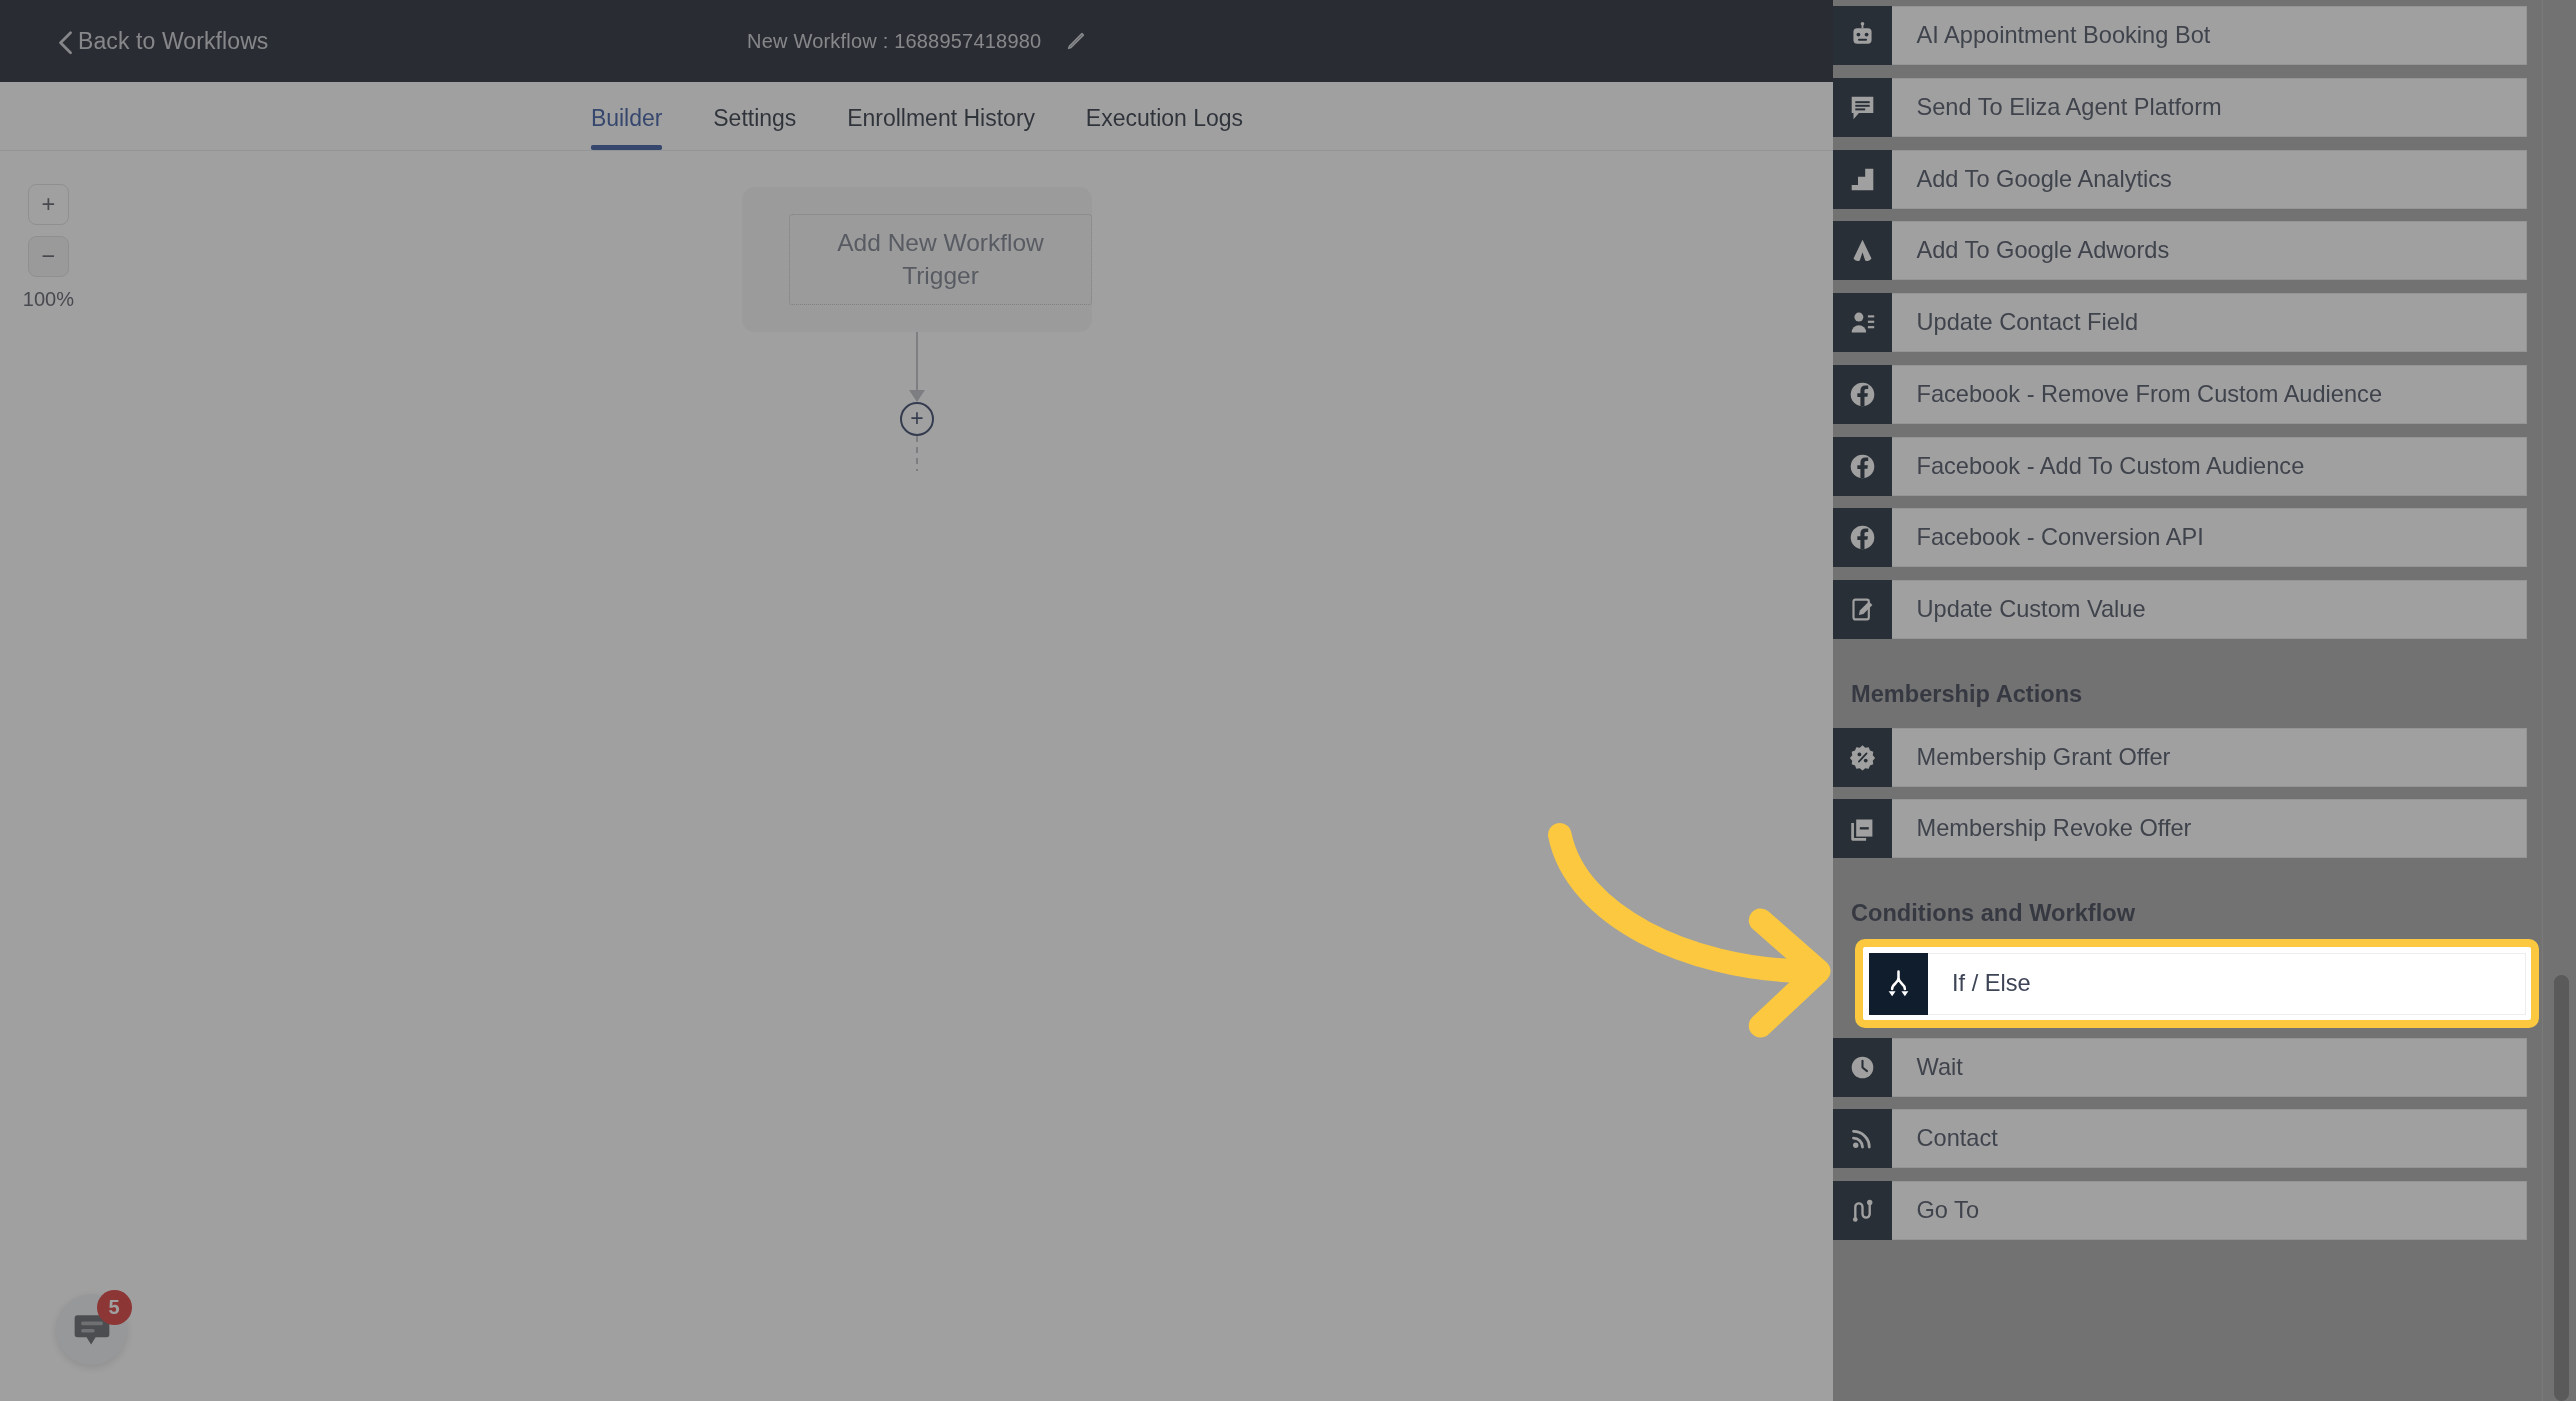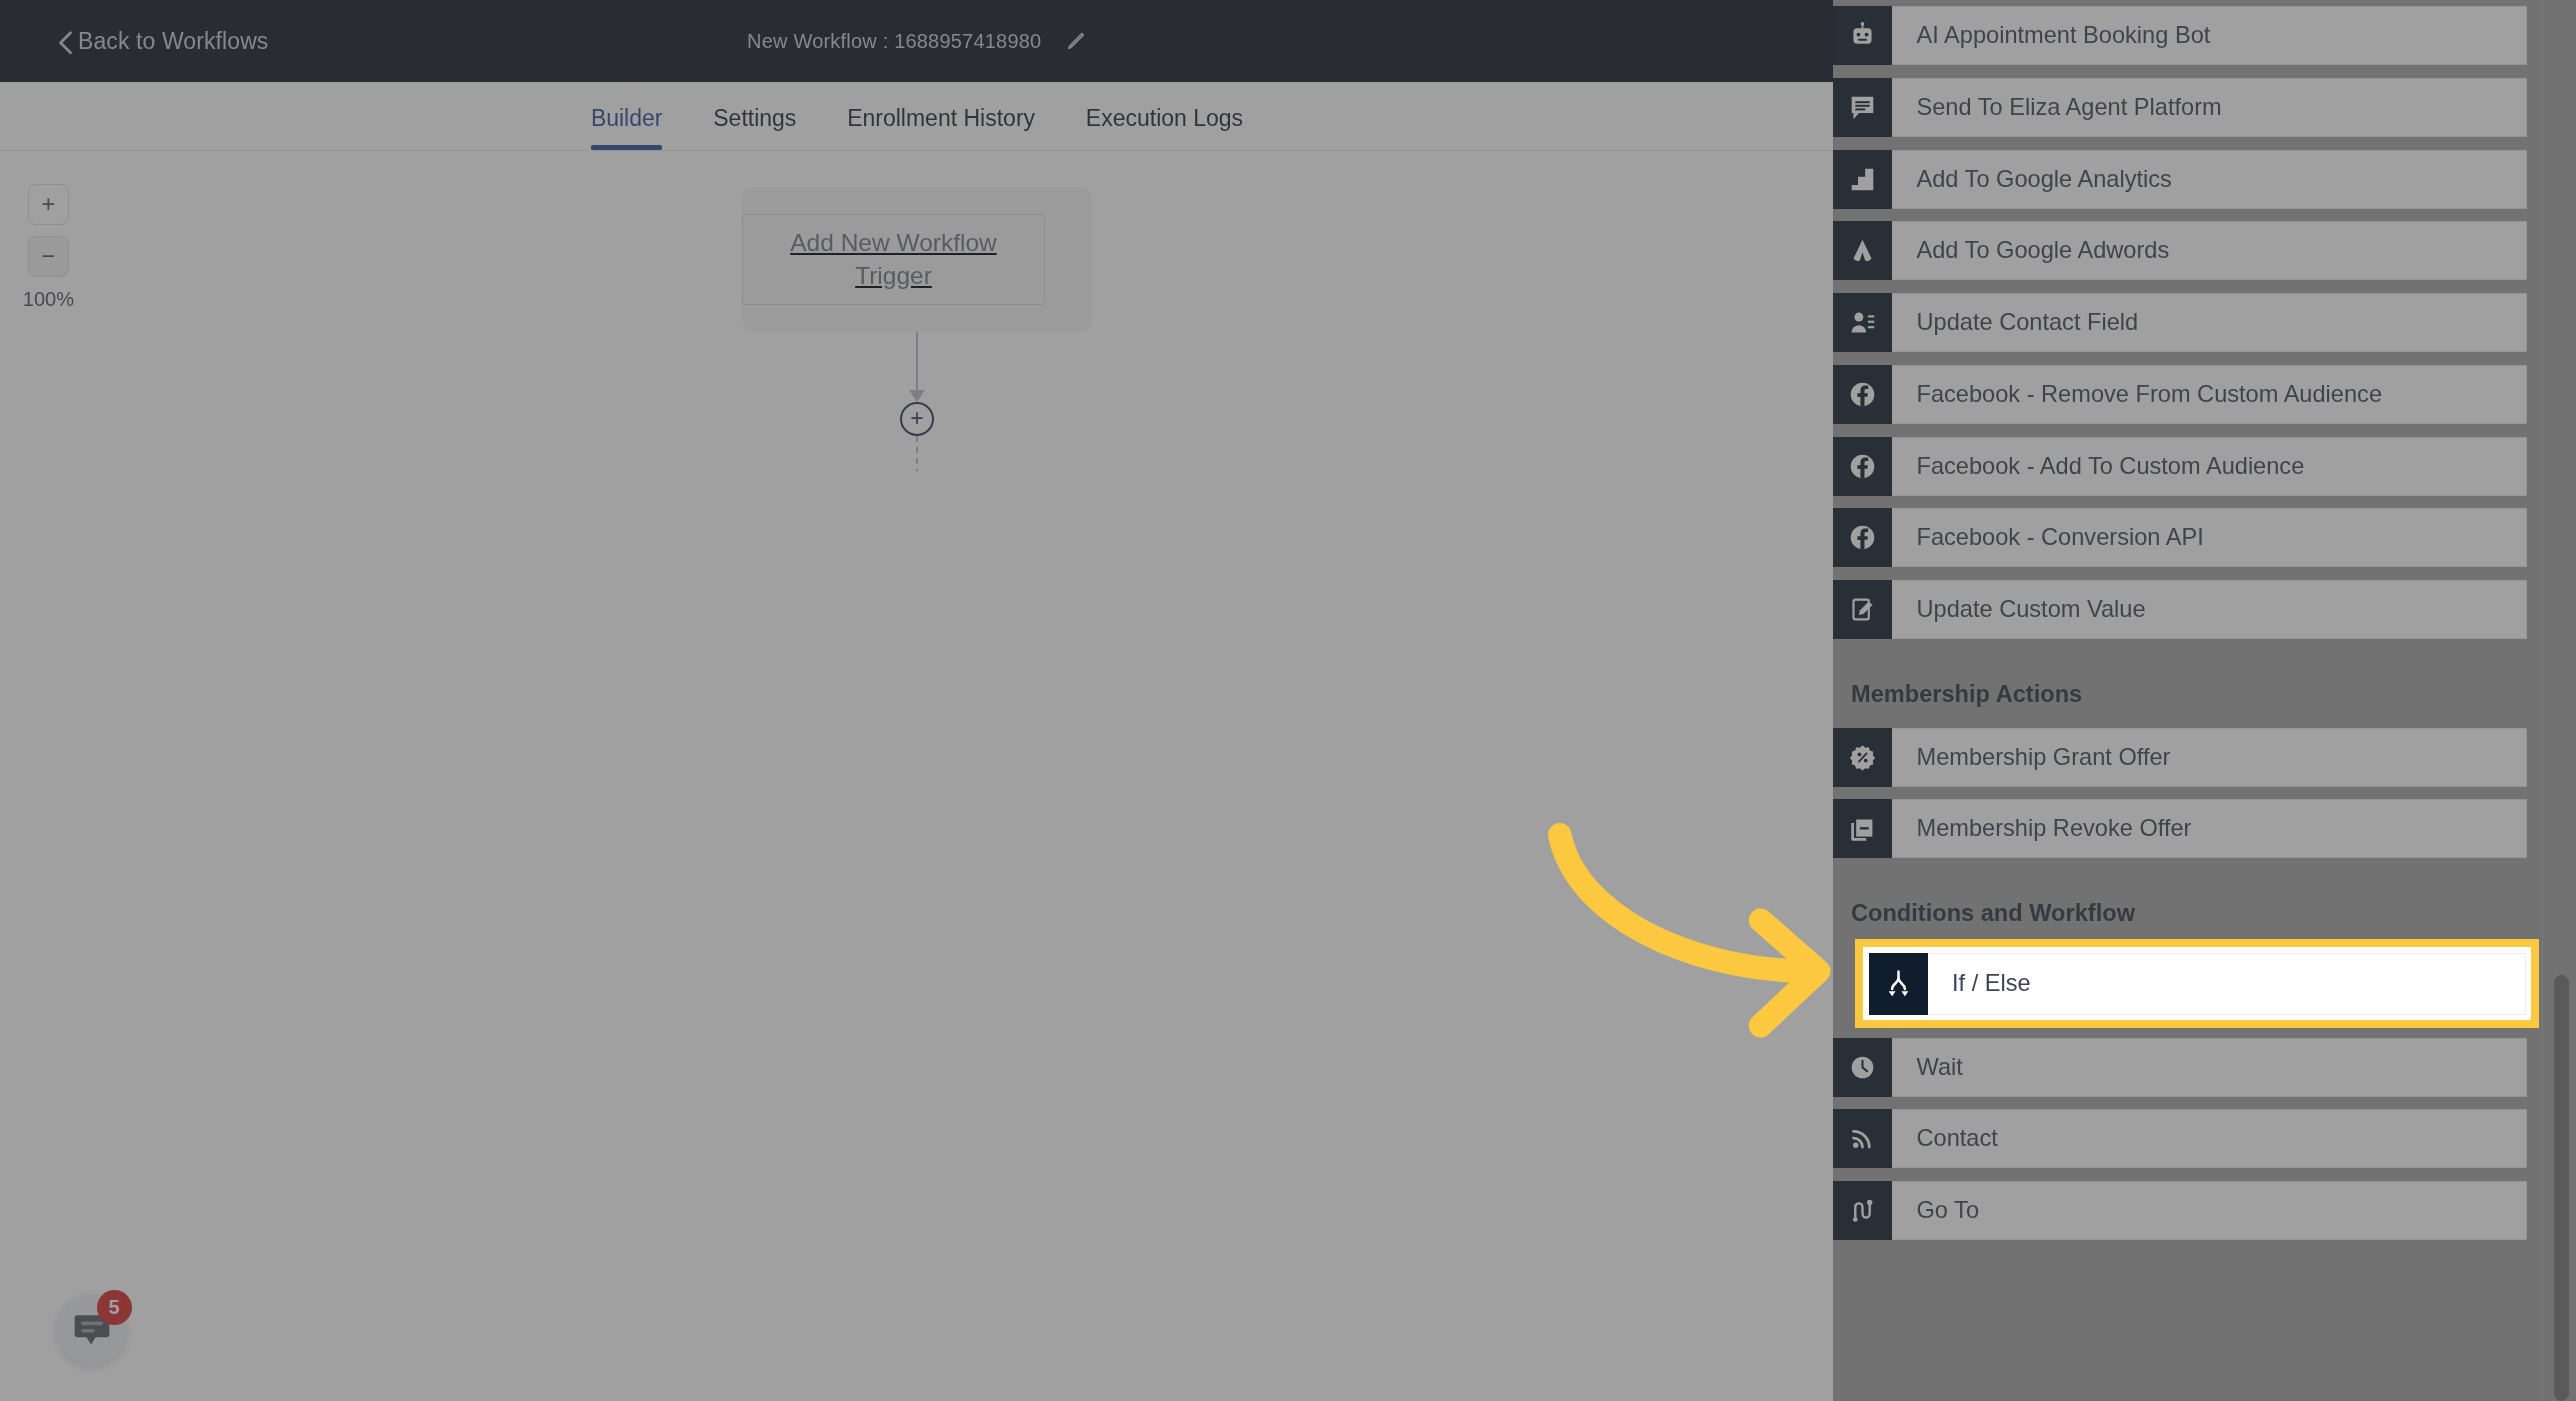--- a/index.html
+++ b/index.html
@@ -61,21 +61,21 @@
     font-size: 23.6px; color: #4c515c; cursor: pointer; line-height: 1;
   }
   .zoom-btn.minus { background: #f2f3f5; }
   .zoom-pct { font-size: 20px; color: #4c515c; margin-top: 1.8px; }
 
   .flow { position: absolute; left: 0; right: 0; top: 0; display: flex;
           flex-direction: column; align-items: center; }
   .trigger-card {
     margin-top: 35px;
     width: 350px; height: 145px; border-radius: 12.7px; background: #f4f5f7;
-    display: flex; align-items: center; justify-content: flex-start; text-decoration: underline;
+    display: flex; align-items: center; justify-content: flex-end;
   }
   .trigger-inner {
     width: 303px; height: 91px; border: 1.8px dotted #b9bdc5; border-radius: 3.6px;
     display: flex; align-items: center; justify-content: center; text-align: center;
     color: #6e7482; font-size: 24.5px; line-height: 1.33; padding: 0 12.7px;
   }
   .conn-1 { width: 1.8px; height: 69px; background: #b6bac2; position: relative; }
   .conn-1::after {
     content: ""; position: absolute; left: -7.3px; bottom: -0.9px;
     width: 0; height: 0; border-left: 8.2px solid transparent;
@@ -134,21 +134,21 @@
   .act-icon svg { display: block; }
   .act-label {
     flex: 1; border: 0.9px solid #e6e8ec; border-left: none;
     display: flex; align-items: center; padding-left: 24.5px;
     font-size: 23.6px; color: #3d4456; background: #ffffff;
   }
 
   
   .hl-wrap {
     position: absolute; left: 1855px; top: 939px; width: 684px; height: 89px;
-    border: 8.2px solid #fbc83f; background: #ffffff; border-radius: 0;
+    border: 8.2px solid #fbc83f; background: #ffffff; border-radius: 10px;
     padding: 5.5px; z-index: 40;
   }
   .hl-wrap .act-row { margin-bottom: 0; height: 100%; }
   .hl-wrap .act-label { border-color: #ededed; }
 
   
   .sbar-track {
     position: absolute; right: 9px; top: 0; width: 25.4px; height: 1401px;
     background: transparent; border-left: 0.9px solid rgba(255,255,255,.18);
   }

